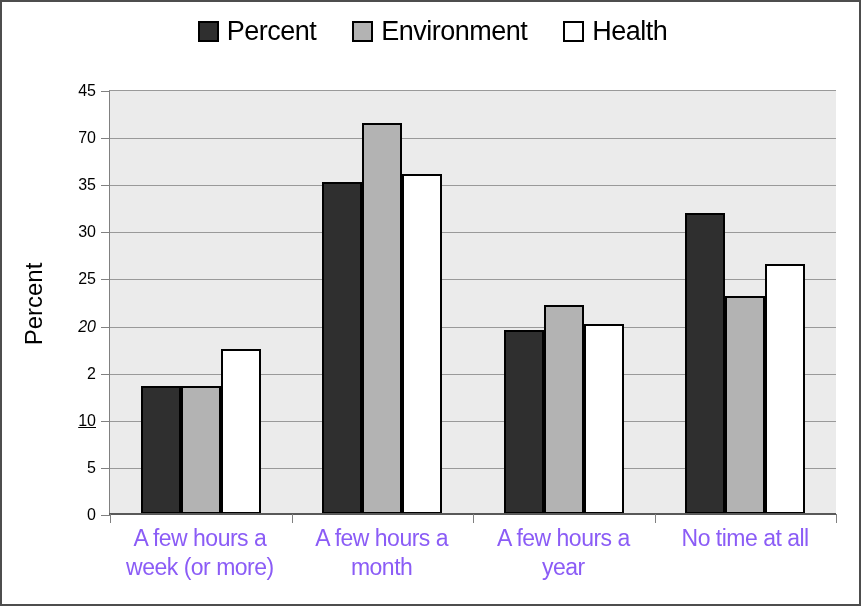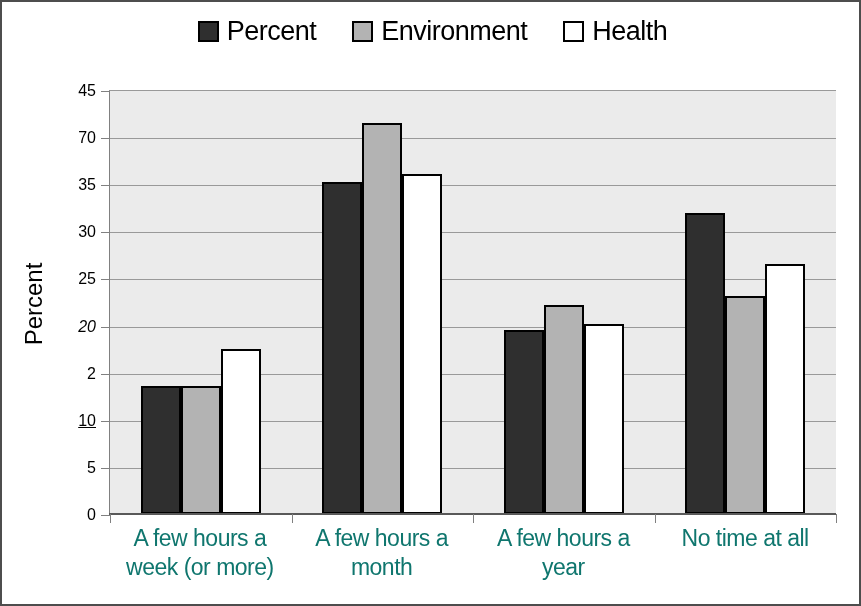--- a/index.html
+++ b/index.html
@@ -98,21 +98,21 @@
     position: absolute;
     left: 107px; top: 522px;
     width: 727px;
     display: flex;
   }
   .x-label {
     flex: 1 1 0;
     text-align: center;
     font-size: 23px;
     line-height: 29px;
-    color: #0f766e;
+    color: #8b5cf6;
     white-space: pre-line;
     letter-spacing: -0.5px;
   }
 </style>
 </head>
 <body>
 
 <div class="legend" id="legend">
     <div class="legend-item">
       <span class="legend-swatch" style="background: rgb(47, 47, 47);"></span>

